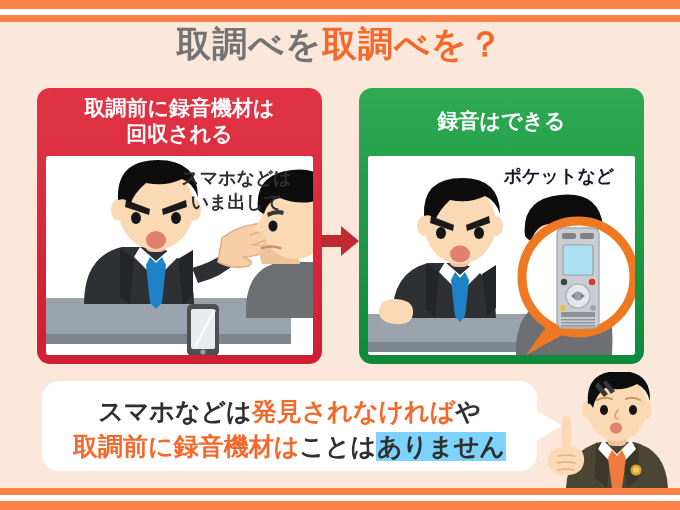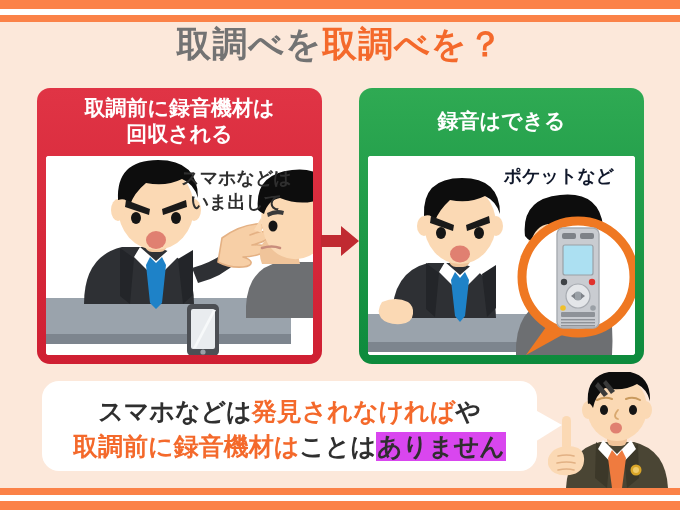--- a/index.html
+++ b/index.html
@@ -72,21 +72,21 @@
     position:absolute;left:530px;top:405px;width:32px;height:42px;z-index:3;
   }
   .bline{
     position:absolute;left:0;width:495px;text-align:center;
     font-weight:bold;font-size:25px;line-height:1;white-space:nowrap;
   }
   .bline.one{top:18px;}
   .bline.two{top:53px;}
   .bk{color:#2f2f2f;}
   .og{color:#f4692b;}
-  .hl{background:#d946ef;padding:0 1px;}
+  .hl{background:#7dd3fc;padding:0 1px;}
 
   
   .lawyer{position:absolute;left:548px;top:372px;width:126px;height:116px;z-index:5;}
 </style>
 </head>
 <body>
 
 <div class="page">
 
   <div class="stripe t1"></div>

